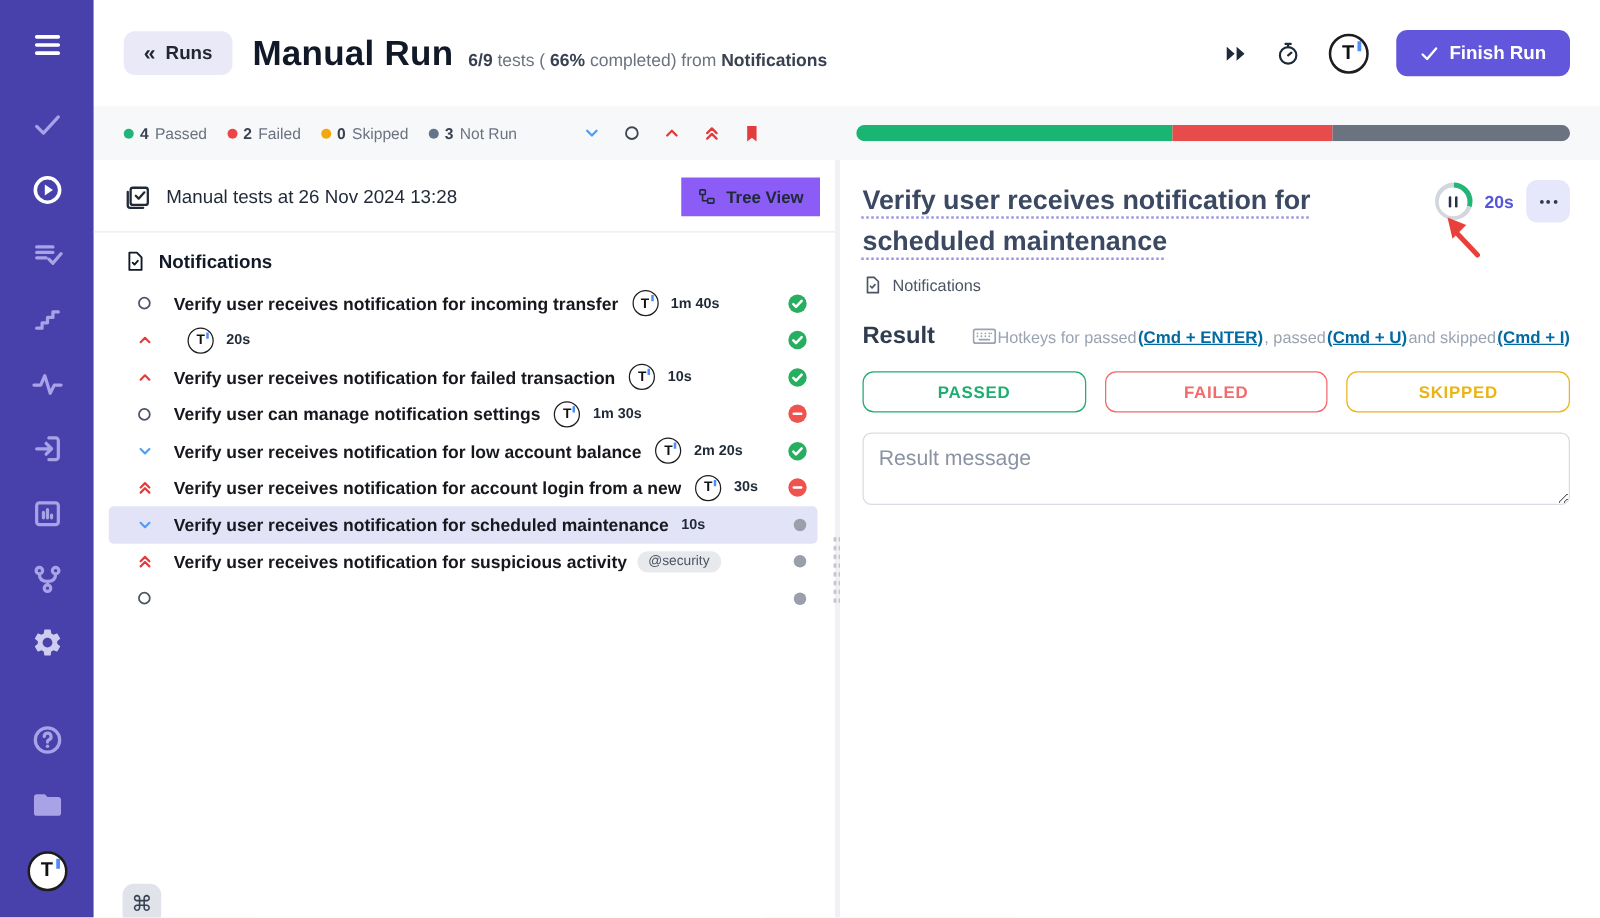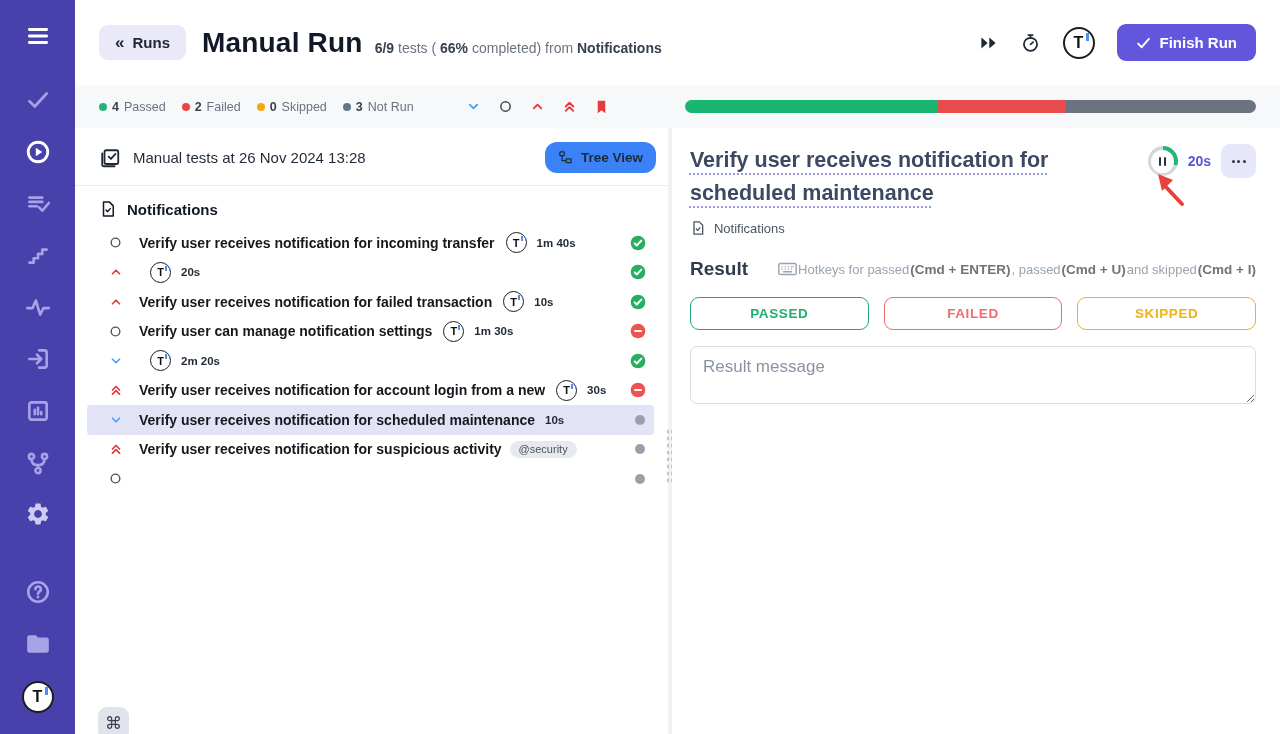--- a/index.html
+++ b/index.html
@@ -65,22 +65,22 @@
     display:flex; flex-direction:column; }
   .splitter { width:14px; background:#f0f1f4; display:flex; align-items:center; justify-content:center;
     cursor:col-resize; position:relative; }
   .splitter .handle { position:absolute; top:300px; width:8px; height:56px;
     background-image:radial-gradient(#c3c6cc 1.1px, transparent 1.3px); background-size:4px 7px; }
   .panel-right { flex:1; background:#fff; position:relative; padding:16px 24px 0 18px; }
 
   
   .lp-head { display:flex; align-items:center; padding:14px 12px 12px 24px; }
   .lp-title { font-size:15px; font-weight:400; color:#1f2937; margin-left:12px; }
-  .tree-btn { margin-left:auto; display:flex; align-items:center; gap:8px; background:#3b82f6;
-    color:#1f2937; border:none; border-radius:12px; padding:8px 13px; font-size:13.5px; font-weight:600; cursor:pointer; }
+  .tree-btn { margin-left:auto; display:flex; align-items:center; gap:8px; background:#8b5cf6;
+    color:#1f2937; border:none; border-radius:0; padding:8px 13px; font-size:13.5px; font-weight:600; cursor:pointer; }
   .lp-divider { height:1px; background:#e8eaee; margin:0 0 6px 0; }
   .suite-row { display:flex; align-items:center; gap:10px; padding:8px 12px 8px 24px; }
   .suite-name { font-size:15px; font-weight:700; color:#111827; }
   .test-list { padding:2px 14px 0 12px; }
   .test-row { display:flex; align-items:center; height:29.5px; padding:0 8px 0 21px;
     border-radius:4px; cursor:pointer; }
   .test-row.selected { background:#e3e3f8; }
   .prio { width:15px; display:inline-flex; align-items:center; justify-content:center; margin-right:16px; flex-shrink:0; }
   .row-title { font-size:14px; font-weight:600; color:#16181d; white-space:nowrap; overflow:hidden;
     text-overflow:ellipsis; }
@@ -107,21 +107,21 @@
   .timer-val { font-size:14px; font-weight:800; color:#5656d6; }
   .more-btn { width:35px; height:34px; background:#e6e7fb; border:none; border-radius:9px;
     cursor:pointer; display:flex; align-items:center; justify-content:center; gap:2.5px; }
   .more-btn i { width:3px; height:3px; background:#2d3748; border-radius:50%; display:block; }
   .red-arrow { position:absolute; left:2px; top:27px; pointer-events:none; }
   .dp-crumb { display:flex; align-items:center; gap:8px; margin-top:10px; color:#4b5563; font-size:13px; }
   .result-row { display:flex; margin-top:22px; }
   .result-label { font-size:19px; font-weight:800; color:#2f3b4e; }
   .hotkeys { display:flex; align-items:center; gap:1px; margin-left:30px; font-size:13px; color:#9aa3b2;
     white-space:nowrap; }
-  .hotkeys b { color:#737373; font-size:13.5px; }
+  .hotkeys b { color:#0369a1; font-size:13.5px;text-decoration:underline; }
   .verdicts { display:flex; gap:15px; margin-top:17px; }
   .verdict { flex:1; height:33px; border-radius:9px; background:#fff; font-size:13.5px; font-weight:800;
     letter-spacing:.6px; cursor:pointer; }
   .v-pass { border:1.7px solid #22ab71; color:#1fae6f; }
   .v-fail { border:1.7px solid #f26a6a; color:#f26a6a; }
   .v-skip { border:1.7px solid #eeb41e; color:#eab417; }
   .msg-box { margin-top:16px; width:100%; height:58px; border:1px solid #d9dce3; border-radius:7px;
     padding:10px 12px; font-size:17px; color:#374151; resize:both;
     font-family:"Liberation Sans","DejaVu Sans",sans-serif; }
   .msg-box::placeholder { color:#8b93a3; }
@@ -409,20 +409,21 @@
               </span>
 
   </div>
             <div class="test-row">
 
     <span class="prio p-down" style="display: inline-flex;">
       <svg width="14" height="14" viewBox="0 0 24 24">
                   <path fill="none" stroke="#4d9ff5" stroke-width="3" stroke-linecap="round" stroke-linejoin="round" d="M6 9l6 6 6-6"></path>
                 </svg>
               </span>
+    <span class="row-title">Verify user receives notification for low account balance</span>
     <span class="row-logo tlogo tlogo-sm">T</span>
     <span class="row-dur">2m 20s</span>
 
     <span class="row-spacer"></span>
     <span class="strs s-passed" style="display: inline-flex;">
       <svg width="16" height="16" viewBox="0 0 24 24">
                   <circle cx="12" cy="12" r="11" fill="#27ae60"></circle>
                   <path fill="none" stroke="#fff" stroke-width="3" stroke-linecap="round" stroke-linejoin="round" d="M7 12.5l3.2 3.2L17 8.5"></path>
                 </svg>
               </span>

